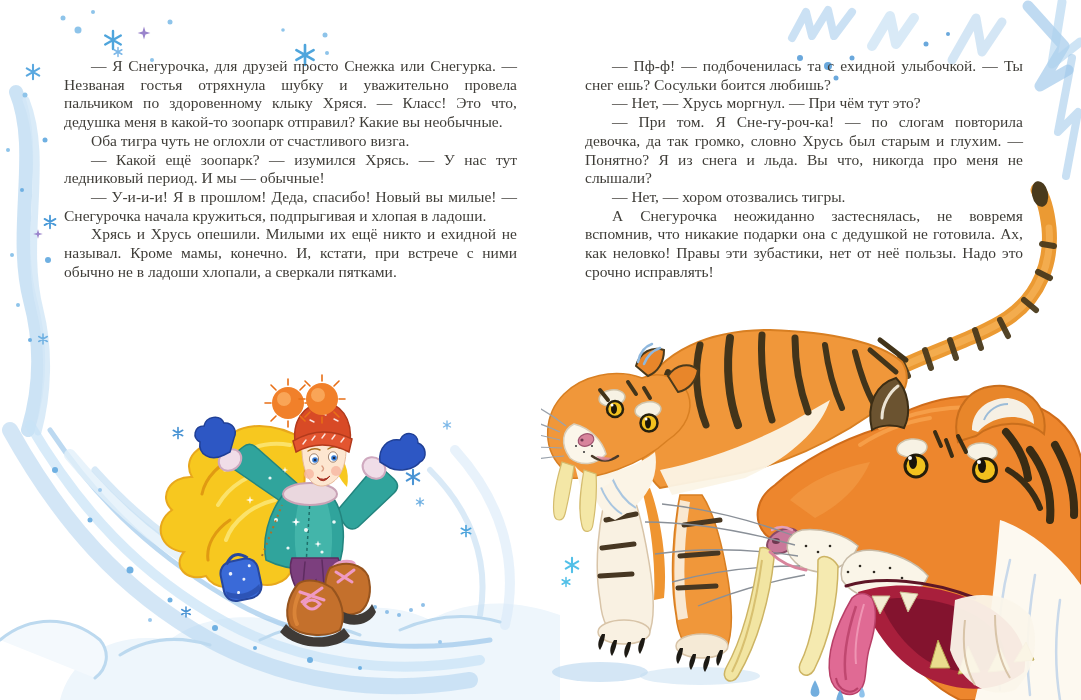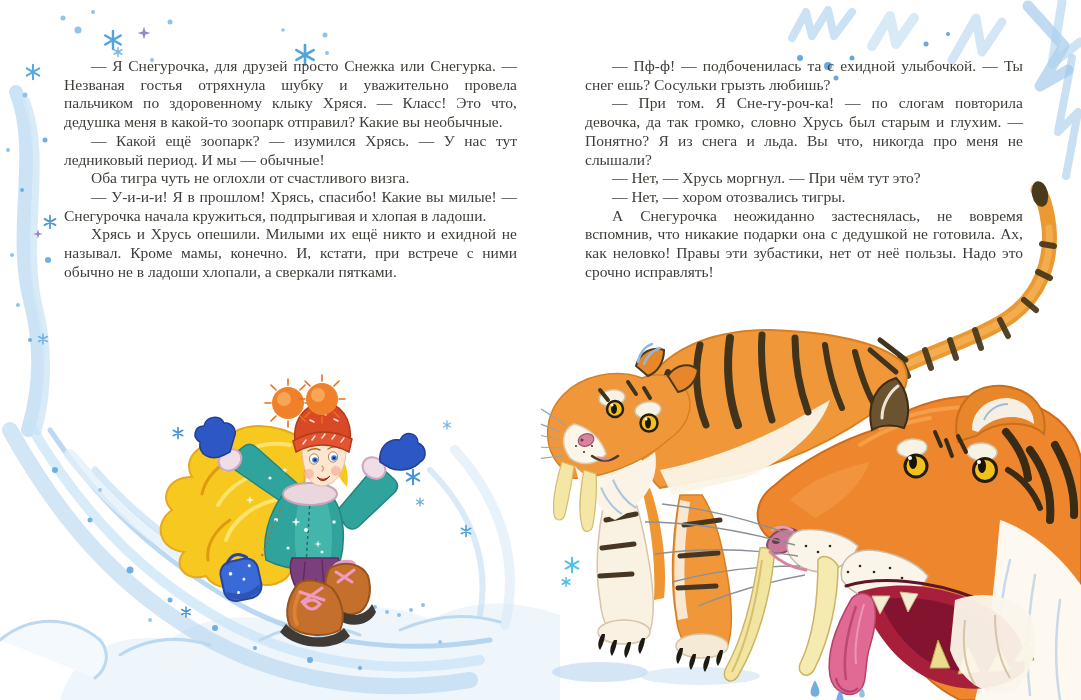--- a/index.html
+++ b/index.html
@@ -389,27 +389,27 @@
     </g>
 
     <g>
       <use href="#s6" transform="translate(572,565) scale(0.8)" stroke="#52c0e8" stroke-width="2.6"></use>
       <use href="#s6" transform="translate(566,582) scale(0.5)" stroke="#52c0e8" stroke-width="3"></use>
     </g>
   </svg>
 
   <div class="page page-left">
     <p>— Я Снегурочка, для друзей просто Снежка или Снегурка. — Незваная гостья отряхнула шубку и уважительно провела пальчиком по здоровенному клыку Хряся. — Класс! Это что, дедушка меня в какой-то зоопарк отправил? Какие вы необычные.</p>
+    <p>Оба тигра чуть не оглохли от счастливого визга.</p>
     <p>— Какой ещё зоопарк? — изумился Хрясь. — У нас тут ледниковый период. И мы — обычные!</p>
-    <p>Оба тигра чуть не оглохли от счастливого визга.</p>
-    <p>— У-и-и-и! Я в прошлом! Хрясь, спасибо! Какие вы милые! — Снегурочка начала кружиться, подпрыгивая и хлопая в ладоши.</p>
+    <p>— У-и-и-и! Я в прошлом! Деда, спасибо! Новый вы милые! — Снегурочка начала кружиться, подпрыгивая и хлопая в ладоши.</p>
     <p>Хрясь и Хрусь опешили. Милыми их ещё никто и ехидной не называл. Кроме мамы, конечно. И, кстати, при встрече с ними обычно не в ладоши хлопали, а сверкали пятками.</p>
   </div>
 
   <div class="page page-right">
-    <p>— Пф-ф! — подбоченилась та с ехидной улыбочкой. — Ты снег ешь? Сосульки грызть любишь?</p>
+    <p>— Пф-ф! — подбоченилась та с ехидной улыбочкой. — Ты снег ешь? Сосульки боится любишь?</p>
+    <p>— Нет, — Хрусь моргнул. — При чём тут это?</p>
     <p>— При том. Я Сне-гу-роч-ка! — по слогам повторила девочка, да так громко, словно Хрусь был старым и глухим. — Понятно? Я из снега и льда. Вы что, никогда про меня не слышали?</p>
-    <p>— Нет, — Хрусь моргнул. — При чём тут это?</p>
     <p>— Нет, — хором отозвались тигры.</p>
     <p>А Снегурочка неожиданно застеснялась, не вовремя вспомнив, что никакие подарки она с дедушкой не готовила. Ах, как неловко! Правы эти зубастики, нет от неё пользы. Надо это срочно исправлять!</p>
   </div>
 
 </div>
 
 </body></html>

